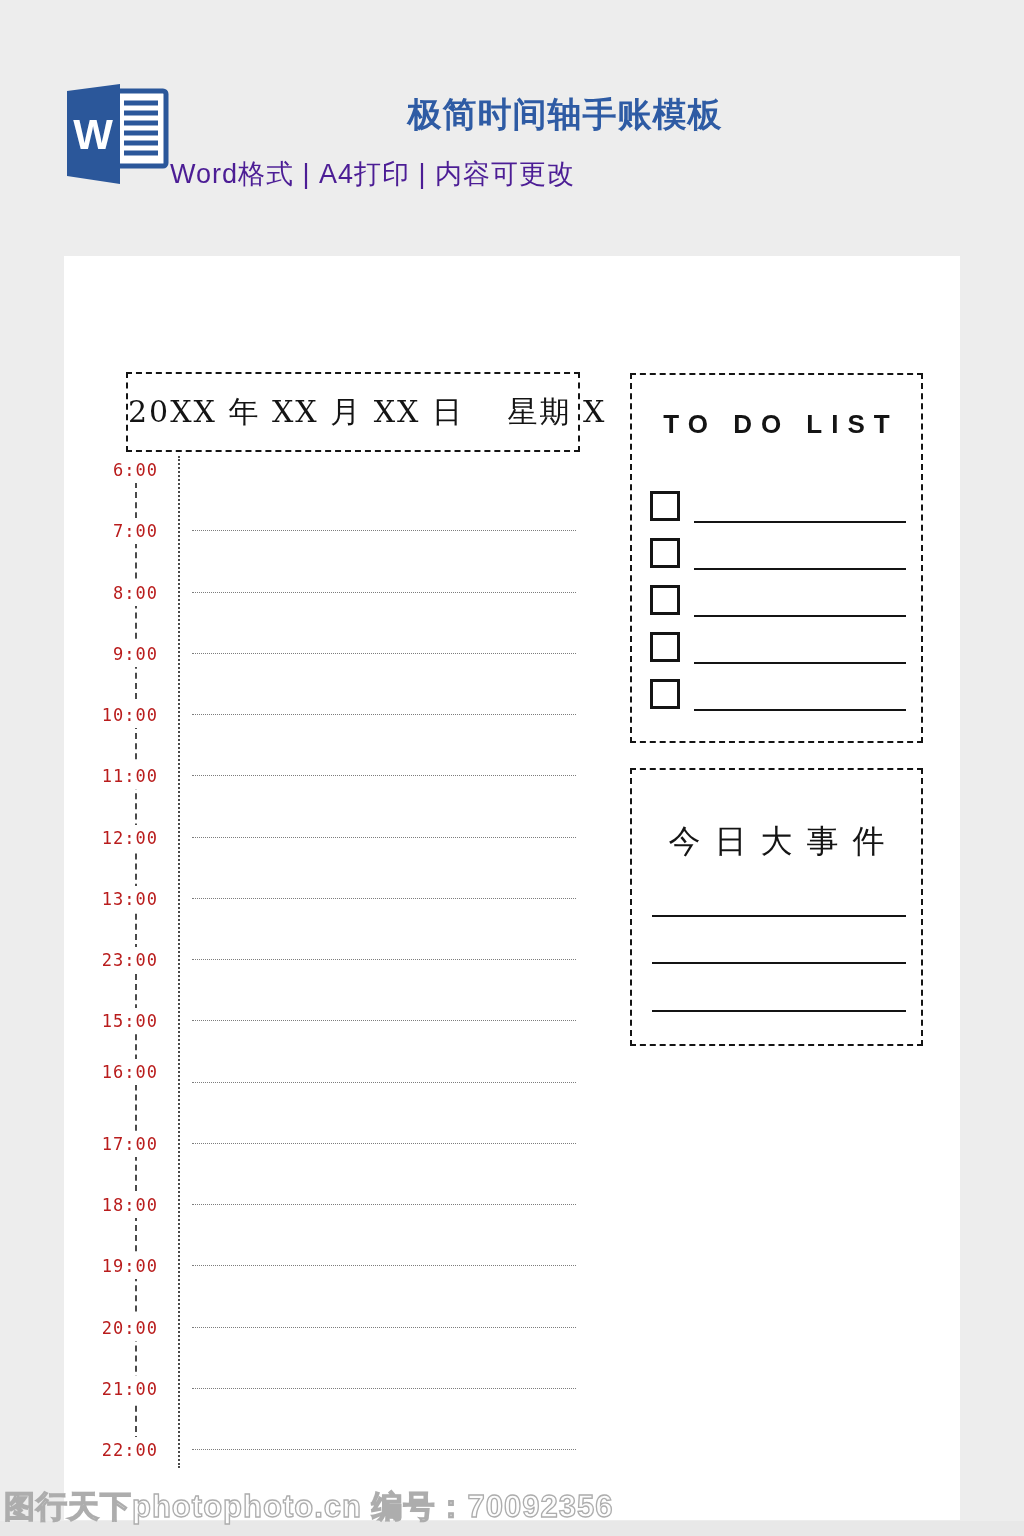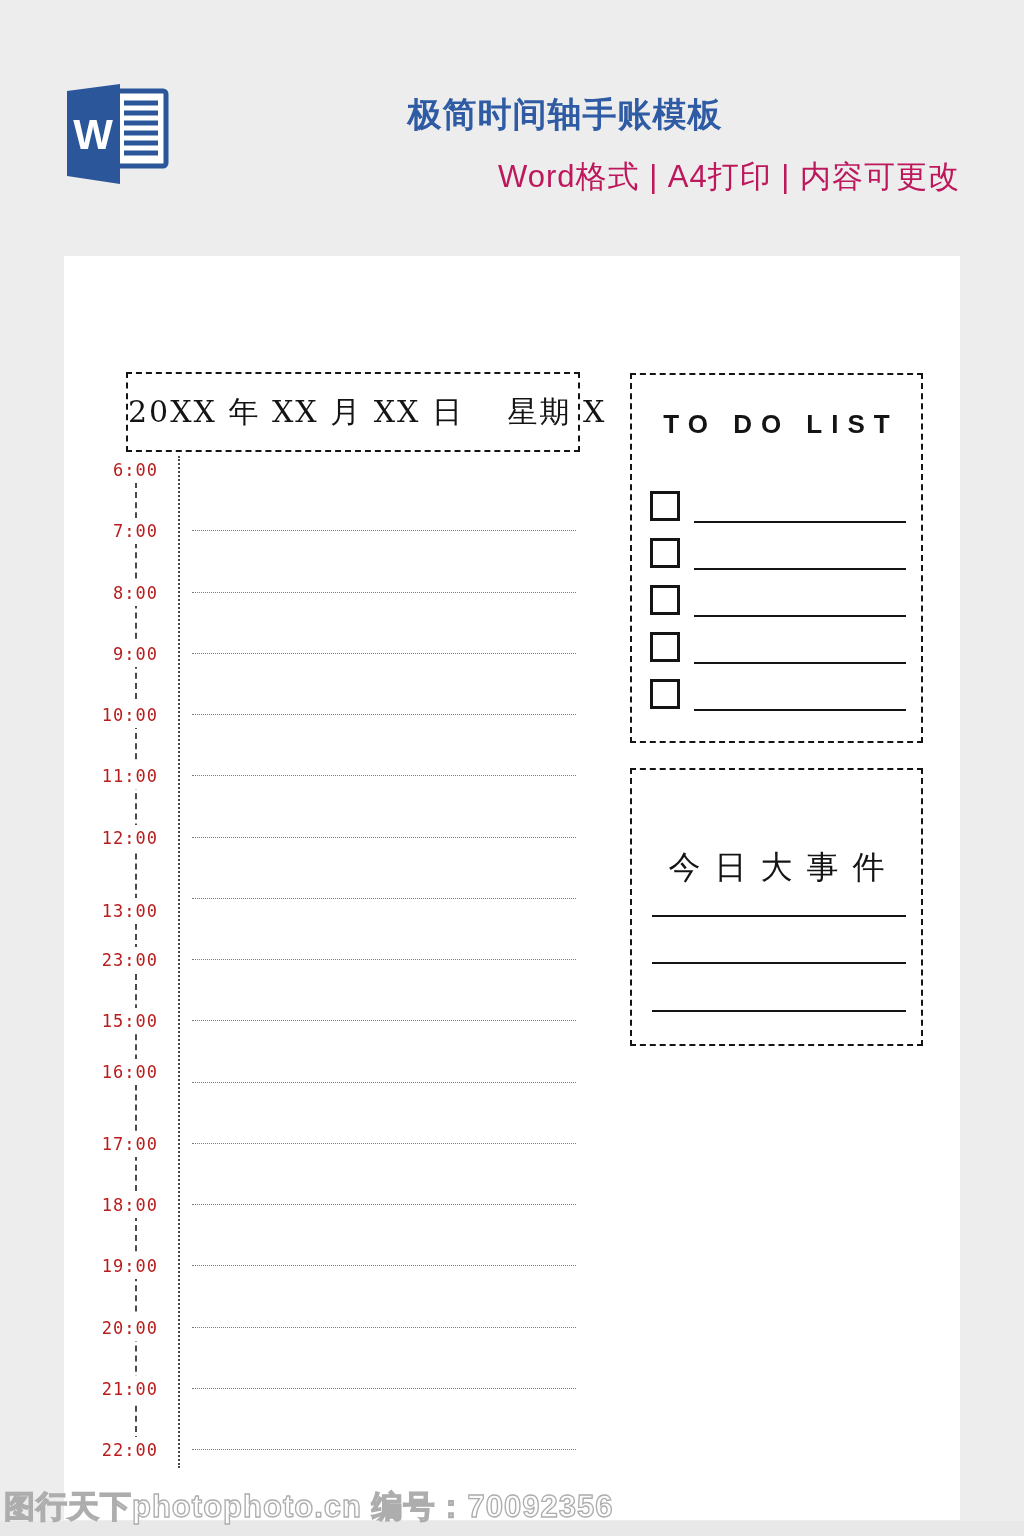--- a/index.html
+++ b/index.html
@@ -9,22 +9,22 @@
     font-family:"Liberation Sans",sans-serif;
     -webkit-font-smoothing:antialiased;
   }
   
   .banner-icon{position:absolute;left:58px;top:83px;width:112px;height:103px;}
   .banner-title{
     position:absolute;left:170px;top:92px;width:790px;text-align:center;
     font-size:34px;font-weight:700;color:#2e5ba4;letter-spacing:1px;
   }
   .banner-subtitle{
-    position:absolute;left:170px;top:156px;width:790px;text-align:right;
-    font-size:31px;color:#be185d;letter-spacing:1px;
+    position:absolute;left:170px;top:156px;width:790px;text-align:left;
+    font-size:27px;color:#4c1d95;letter-spacing:1px;
   }
   
   .page{
     position:absolute;left:64px;top:256px;width:896px;height:1264px;
     background:#ffffff;
   }
   .dashed-box{position:absolute;border:2px dashed #141414;background:#fff;box-sizing:border-box;}
   
   .date-box{left:62px;top:116px;width:454px;height:80px;}
   .date-text{
@@ -46,21 +46,21 @@
   .todo-box{left:566px;top:117px;width:293px;height:370px;}
   .todo-title{
     margin-top:34px;text-align:center;font-size:26px;font-weight:600;
     letter-spacing:9px;color:#141414;text-indent:9px;
   }
   .todo-check{position:absolute;left:18px;width:24px;height:24px;border:3px solid #141414;background:#fff;}
   .todo-line{position:absolute;left:62px;width:212px;height:0;border-top:2px solid #141414;}
   .events-box{left:566px;top:512px;width:293px;height:278px;}
   .summary-box{left:566px;top:826px;width:293px;height:376px;}
   .cn-title{
-    margin-top:76px;text-align:center;font-family:"DejaVu Serif",serif;
+    margin-top:50px;text-align:center;font-family:"DejaVu Serif",serif;
     font-size:32px;font-weight:400;color:#141414;letter-spacing:14px;text-indent:14px;
   }
   .rule-line{position:absolute;left:20px;width:254px;height:0;border-top:2px solid #141414;}
   
   .watermark{
     position:absolute;left:4px;top:1486px;z-index:5;
     font-size:31px;font-weight:600;letter-spacing:1px;
     color:#fdfdfd;-webkit-text-stroke:1.3px #adadad;
     text-shadow:0 0 1px #bcbcbc;
   }
@@ -104,21 +104,21 @@
       <div class="hour" style="top: 323.5px;">8:00</div>
       <div class="hline" style="top: 396.75px;"></div>
       <div class="hour" style="top: 384.75px;">9:00</div>
       <div class="hline" style="top: 458px;"></div>
       <div class="hour" style="top: 446px;">10:00</div>
       <div class="hline" style="top: 519.25px;"></div>
       <div class="hour" style="top: 507.25px;">11:00</div>
       <div class="hline" style="top: 580.5px;"></div>
       <div class="hour" style="top: 568.5px;">12:00</div>
       <div class="hline" style="top: 641.75px;"></div>
-      <div class="hour" style="top: 629.75px; margin-top: 12px;">13:00</div>
+      <div class="hour" style="top: 629.75px;">13:00</div>
       <div class="hline" style="top: 703px;"></div>
       <div class="hour" style="top: 691px;">23:00</div>
       <div class="hline" style="top: 764.25px;"></div>
       <div class="hour" style="top: 752.25px;">15:00</div>
       <div class="hline" style="top: 825.5px;"></div>
       <div class="hour" style="top: 803px;">16:00</div>
       <div class="hline" style="top: 886.75px;"></div>
       <div class="hour" style="top: 874.75px;">17:00</div>
       <div class="hline" style="top: 948px;"></div>
       <div class="hour" style="top: 936px;">18:00</div>

